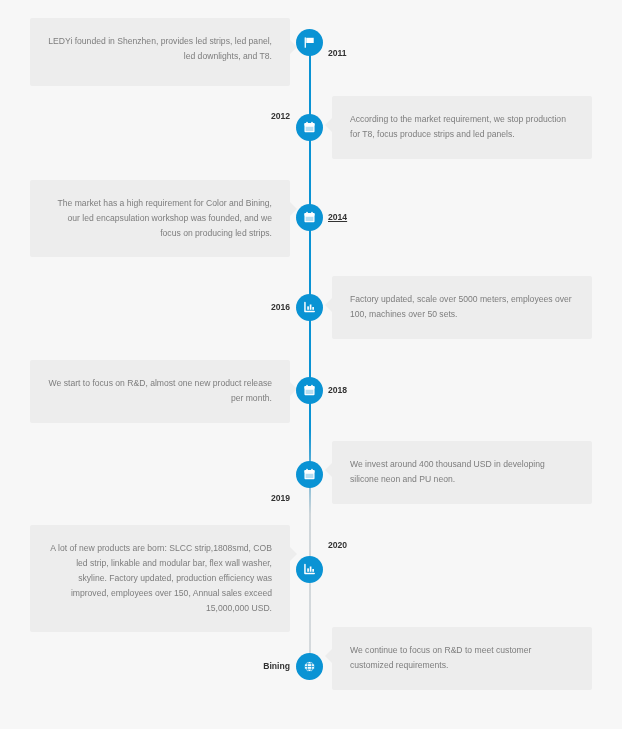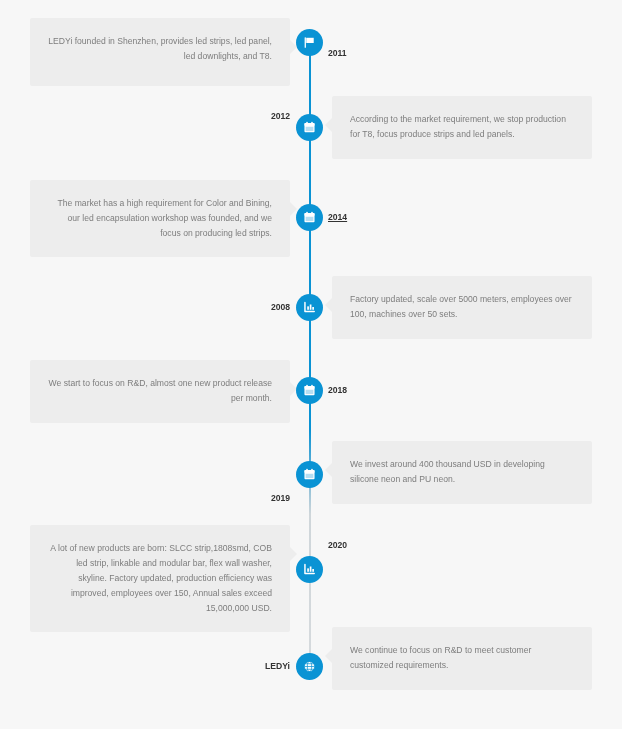--- a/index.html
+++ b/index.html
@@ -163,21 +163,21 @@
         <div class="badge" style="top: 294px;">
           <span>
             <svg width="13" height="13" viewBox="0 0 16 16" fill="none">
               <path d="M2.4 1.8v11.2h11.4" stroke="#ffffff" stroke-width="1.8" stroke-linecap="round" stroke-linejoin="round"></path>
               <rect x="5.2" y="6.6" width="2.1" height="4.2" fill="#ffffff"></rect>
               <rect x="8.3" y="4.3" width="2.1" height="6.5" fill="#ffffff"></rect>
               <rect x="11.4" y="7.4" width="2.1" height="3.4" fill="#ffffff"></rect>
             </svg>
           </span>
         </div>
-        <div class="year left-of" style="top: 294px;">2008</div>
+        <div class="year left-of" style="top: 294px;">2016</div>
       </div>
       <div class="row" style="top: 0px;">
         <div class="card left" style="top: 360px; min-height: 63px;">
           <div>We start to focus on R&amp;D, almost one new product release per month.</div>
         </div>
         <div class="badge" style="top: 377px;">
           <span>
             <svg width="13" height="13" viewBox="0 0 16 16" fill="none">
               <rect x="1.8" y="2.6" width="12.4" height="11.2" rx="1.1" fill="#ffffff"></rect>
               <rect x="1.8" y="2.6" width="12.4" height="3.3" rx="1.1" fill="#ffffff"></rect>
@@ -229,16 +229,16 @@
         <div class="badge" style="top: 653px;">
           <span>
             <svg width="13" height="13" viewBox="0 0 16 16" fill="none" stroke="#ffffff" stroke-width="1.1">
               <circle cx="8" cy="8" r="6.3" fill="#ffffff" stroke="none"></circle>
               <circle cx="8" cy="8" r="6.3" stroke="#0a93d4" stroke-width="0.9"></circle>
               <ellipse cx="8" cy="8" rx="2.7" ry="6.3" stroke="#0a93d4" stroke-width="0.9"></ellipse>
               <path d="M1.7 8h12.6M2.8 4.6h10.4M2.8 11.4h10.4" stroke="#0a93d4" stroke-width="0.9"></path>
             </svg>
           </span>
         </div>
-        <div class="year left-of" style="top: 653px;">LEDYi</div>
+        <div class="year left-of" style="top: 653px;">Bining</div>
       </div>
     </div>
 </div>
 
 </body></html>

